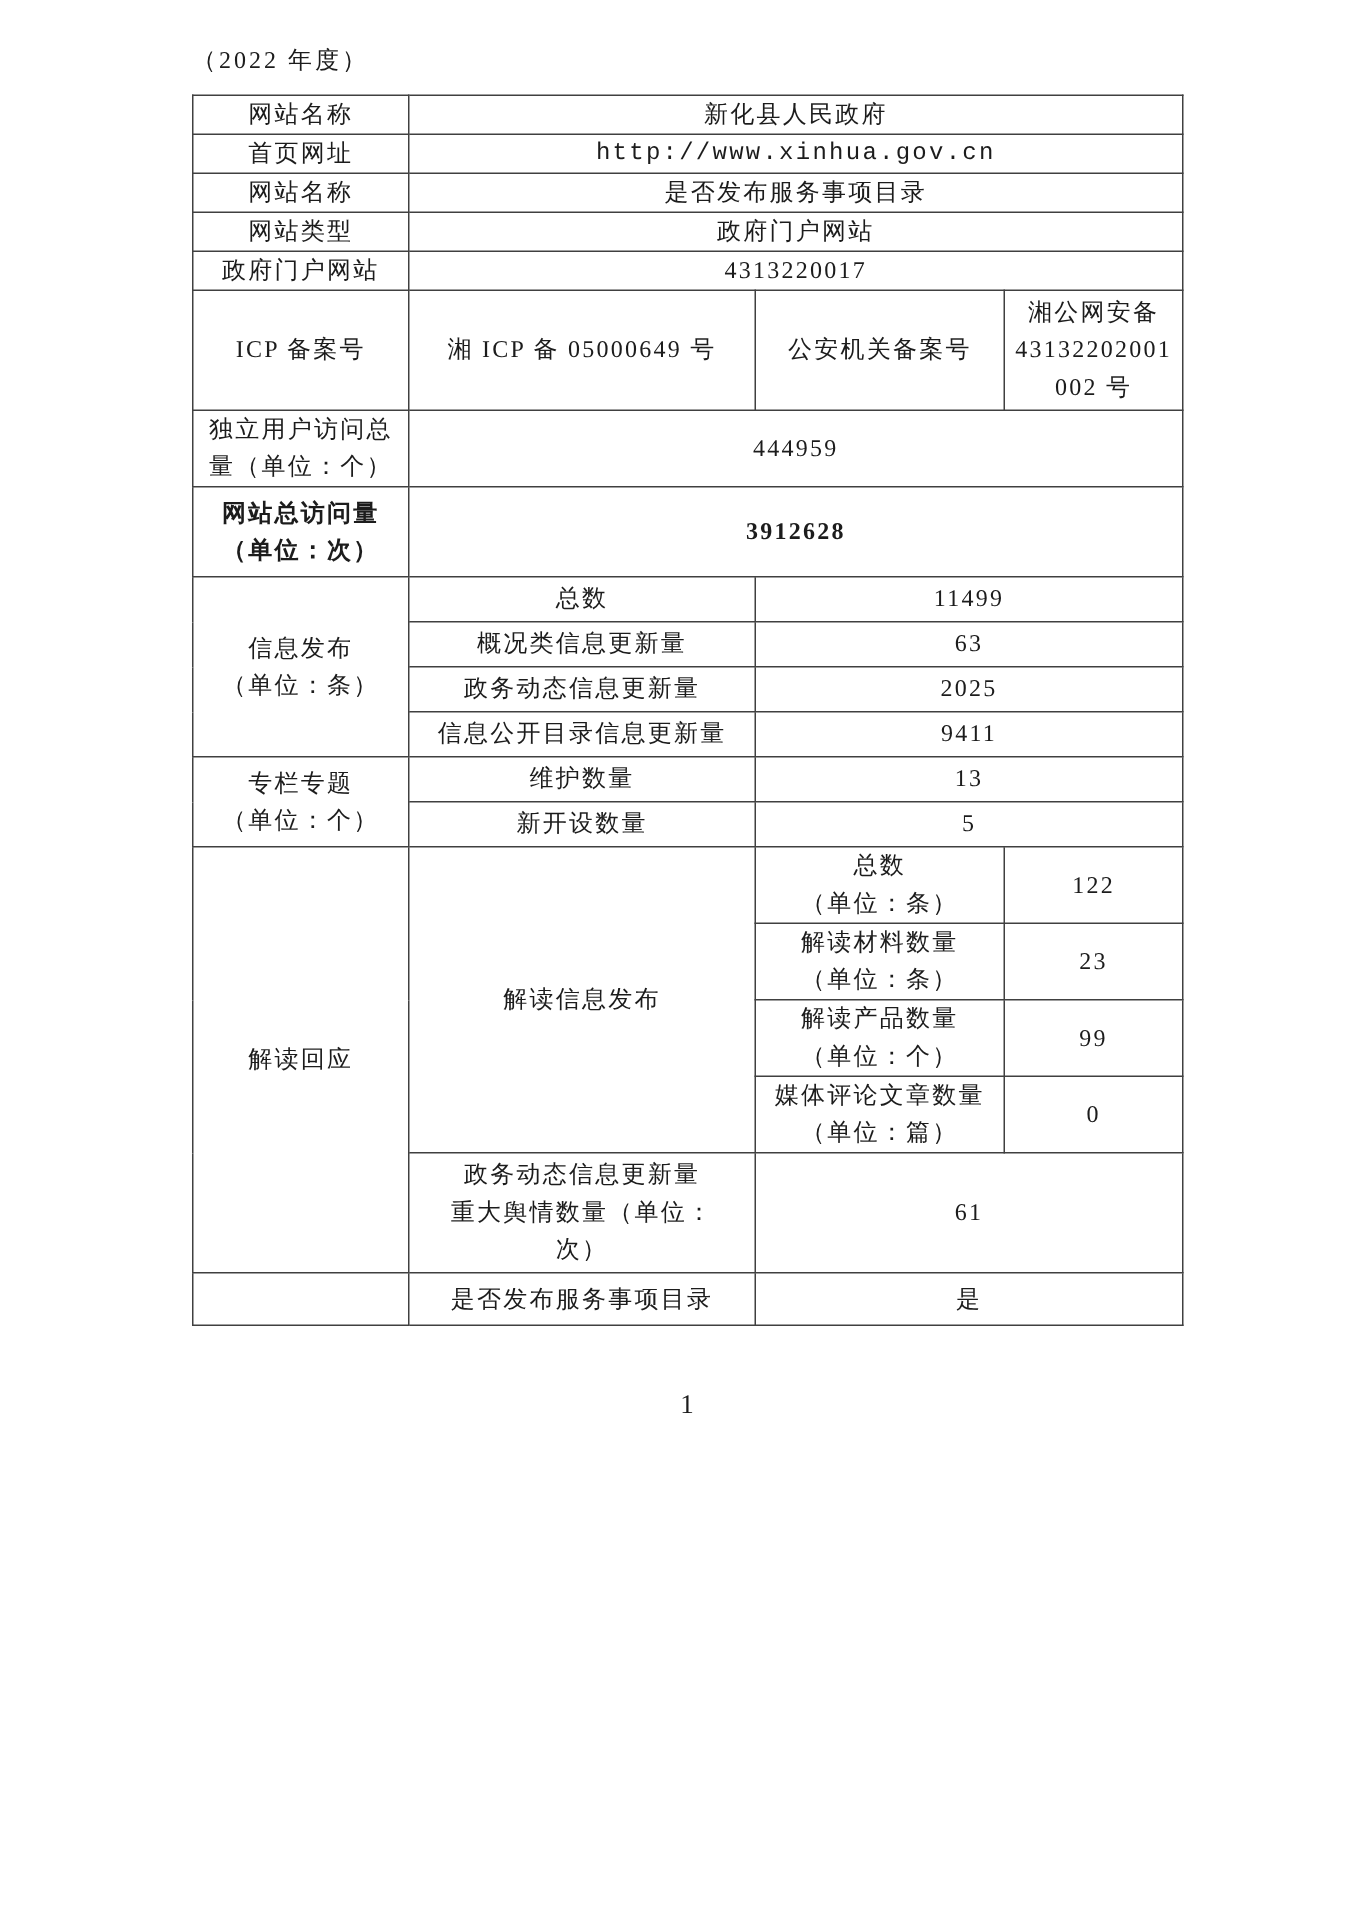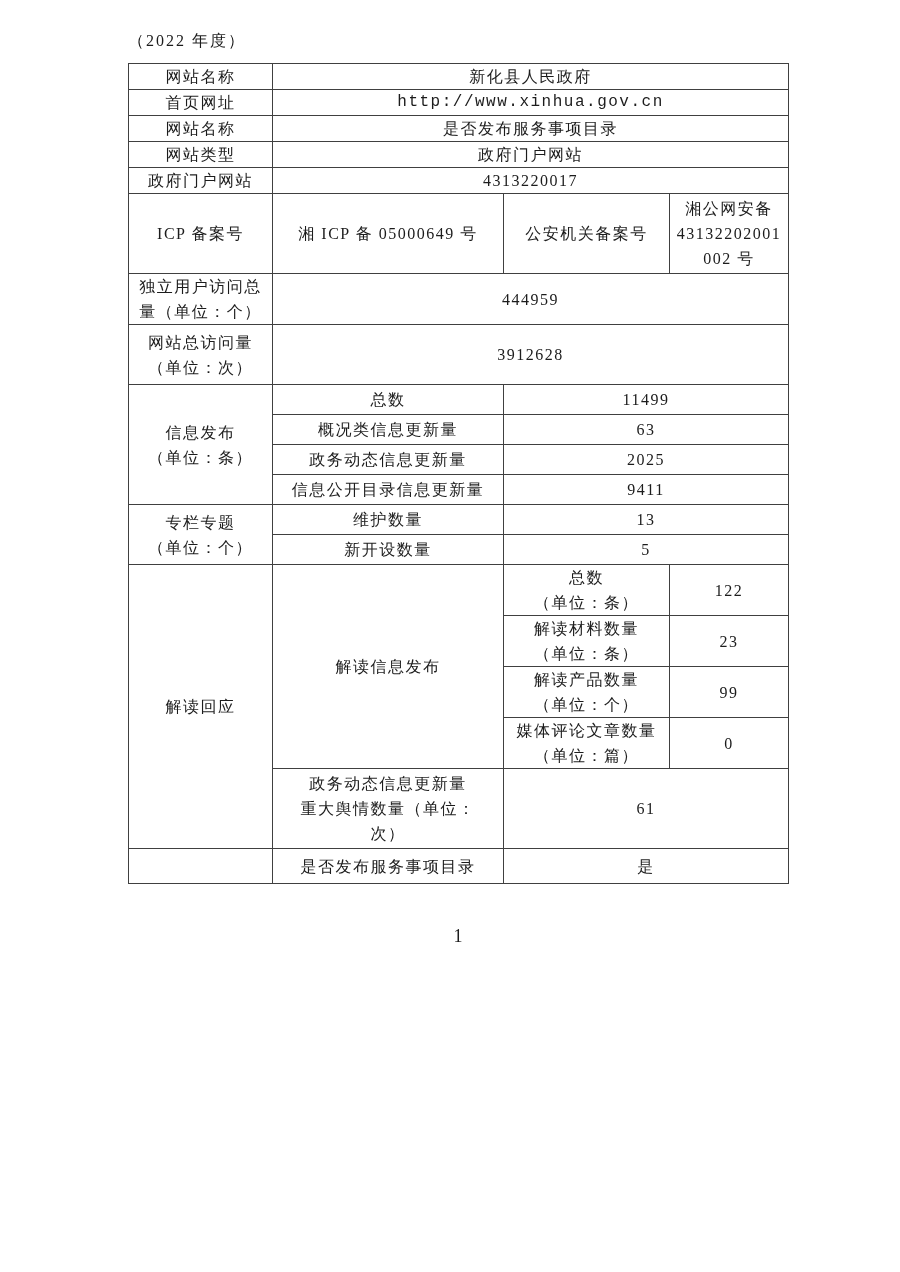--- a/index.html
+++ b/index.html
@@ -41,21 +41,21 @@
     overflow: hidden;
   }
   td.num { font-size: 17px; letter-spacing: 0.5px; }
   td.mono {
     font-family: "Liberation Mono", "DejaVu Sans Mono", monospace;
     font-size: 17px; letter-spacing: 0;
   }
   tr.h31 { height: 19px; }
   tr.h80 { height: 80px; }
   tr.h50 { height: 50px; }
-  tr.h60 { height: 60px; }
+  tr.h60 { height: 60px; font-weight: bold; }
   tr.h30 { height: 30px; }
   tr.h51 { height: 51px; }
   tr.h35 { height: 35px; }
 
   .page-number { margin-top: 40px; text-align: center; font-size: 18px; line-height: 24px; }
 </style>
 </head>
 <body>
 
 <div class="page">

